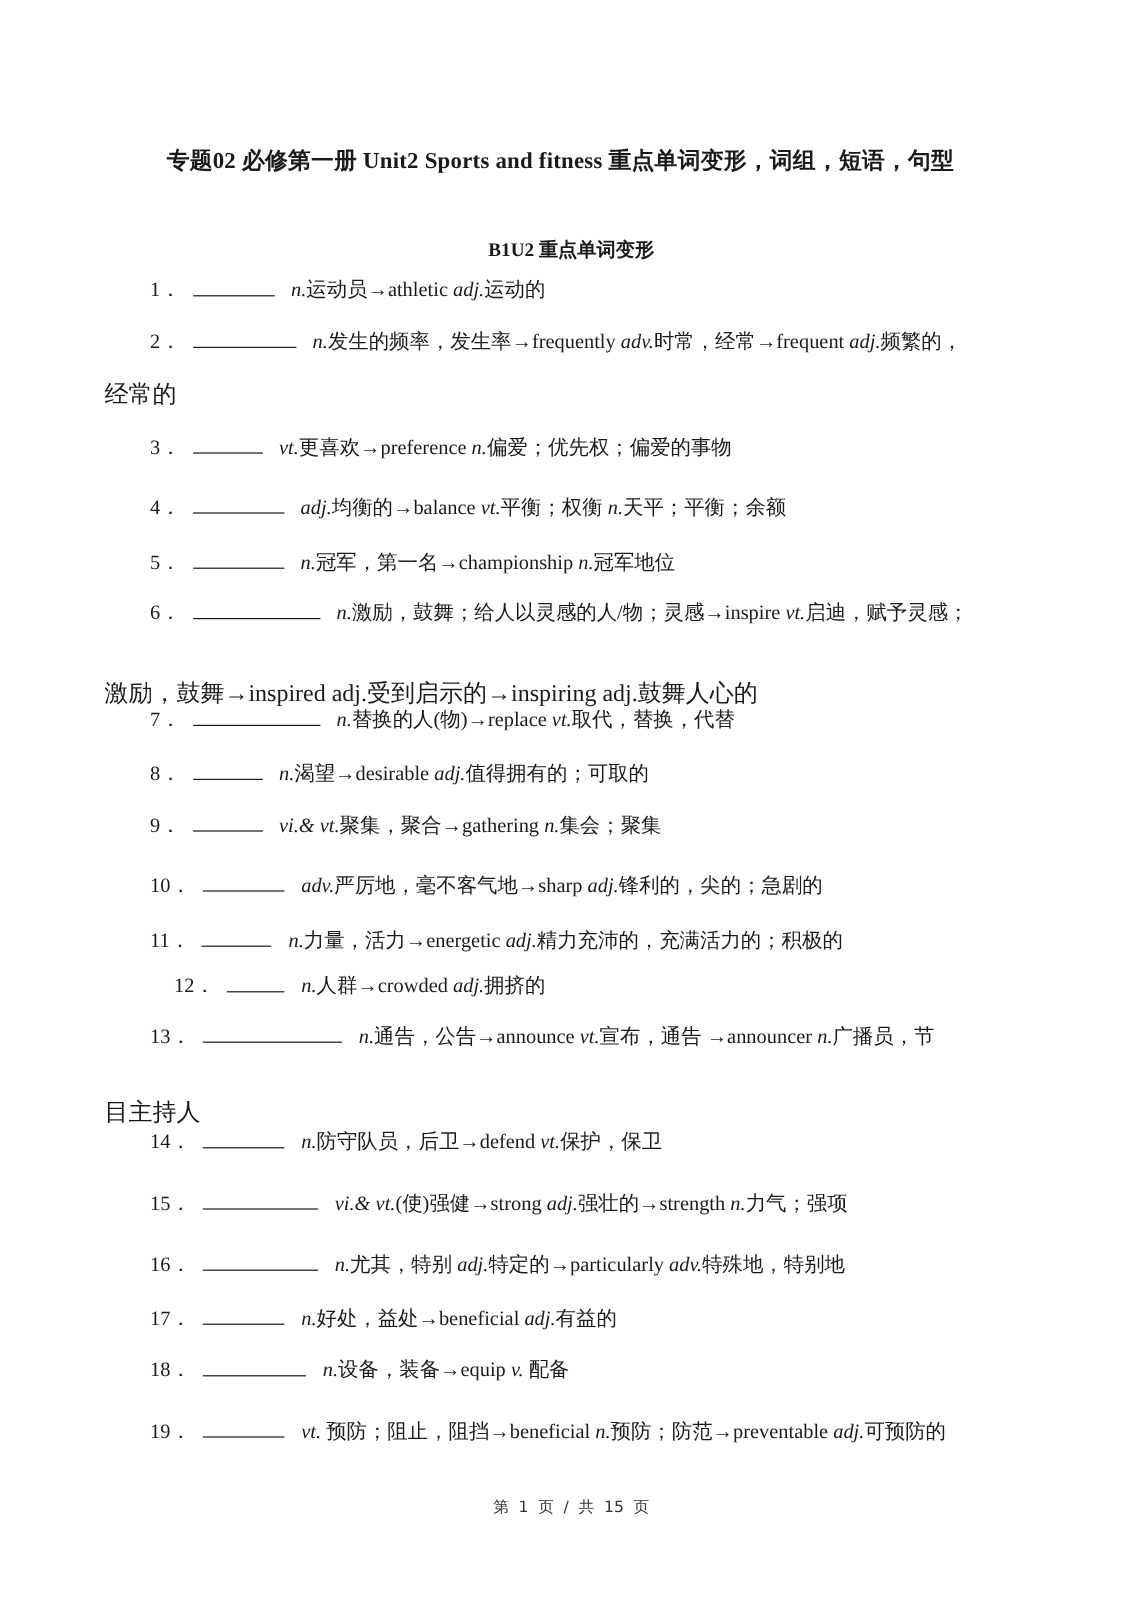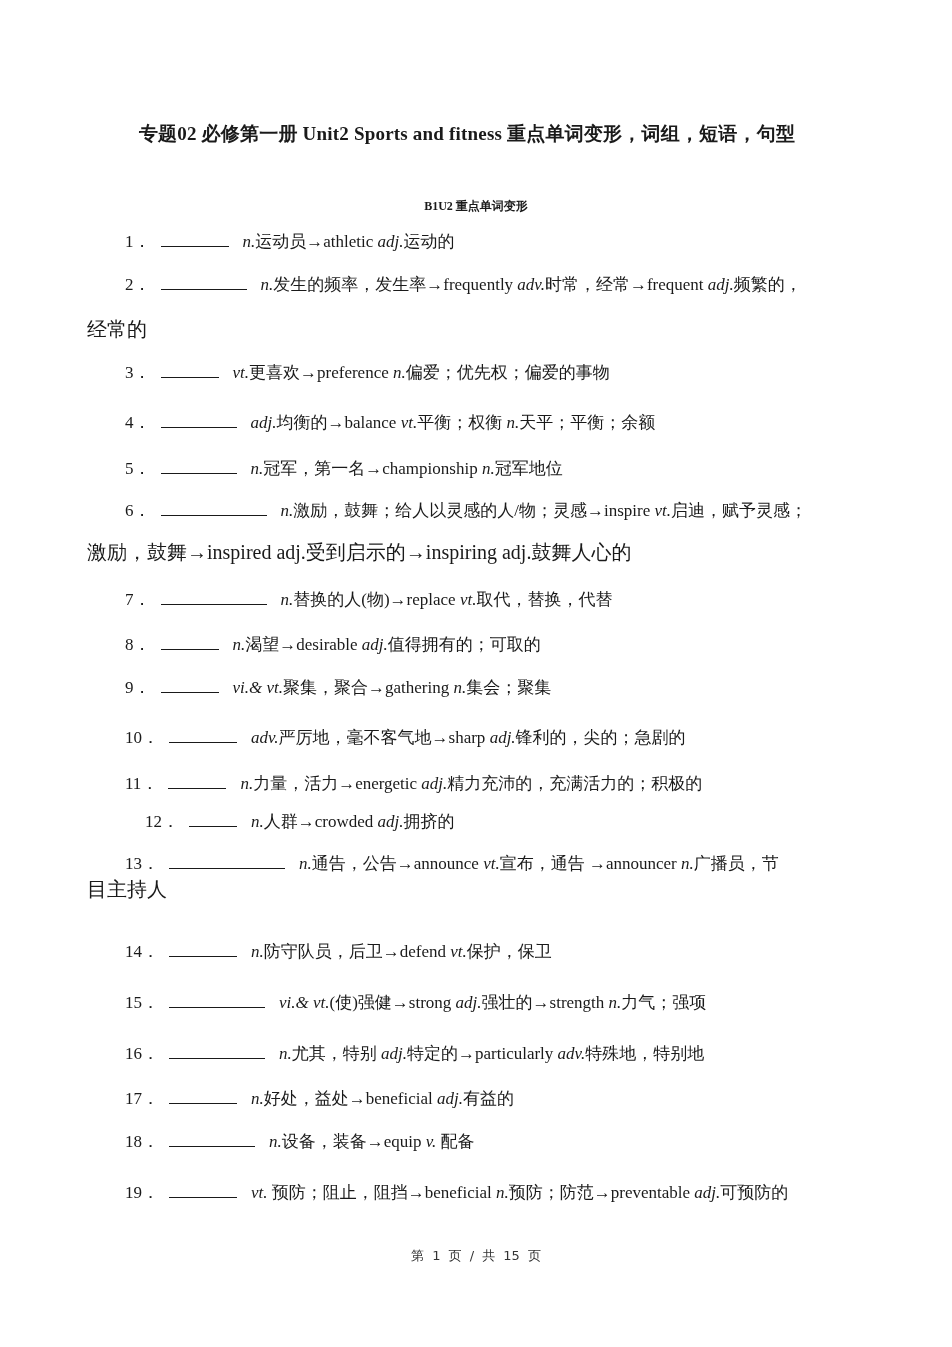--- a/index.html
+++ b/index.html
@@ -1,21 +1,21 @@
 <!DOCTYPE html>
 <html><head>
 <meta charset="utf-8">
 <style>
   html, body { margin:0; padding:0; background:#ffffff; }
   body { width:952px; height:1347px; position:relative; overflow:hidden;
          font-family:"Liberation Serif","DejaVu Serif",serif; color:#1a1a1a; }
   .title { position:absolute; top:121px; left:0; width:934px; text-align:center;
            font-size:19px; font-weight:bold; letter-spacing:0.2px; }
   .subtitle { position:absolute; top:198px; left:0; width:952px; text-align:center;
-              font-size:12px; font-weight:bold; }
+              font-size:16px; font-weight:bold; }
   .item { position:absolute; left:125px; font-size:17px; white-space:nowrap; line-height:22px; }
   .cont { position:absolute; left:87px; font-size:20px; white-space:nowrap; line-height:22px; }
   .num { display:inline-block; margin-right:10px; }
   .blank { display:inline-block; border-bottom:1.6px solid #1a1a1a; height:16px; vertical-align:baseline; margin-right:14px; }
   .pos { font-style:italic; }
   .footer { position:absolute; top:1247px; left:0; width:952px; text-align:center;
             font-family:"DejaVu Sans","Liberation Sans",sans-serif; font-size:13px; color:#333; word-spacing:4px; }
 </style>
 </head>
 <body>
@@ -24,29 +24,29 @@
 <div class="subtitle">B1U2 重点单词变形</div>
 
 <div id="items">
     <div class="item" style="top: 230px;"><span class="num">1．</span><span class="blank" style="width: 68px;"></span><span class="pos">n.</span><span>运动员→athletic </span><span class="pos">adj.</span><span>运动的</span></div>
     <div class="item" style="top: 273px;"><span class="num">2．</span><span class="blank" style="width: 86px;"></span><span class="pos">n.</span><span>发生的频率，发生率→frequently </span><span class="pos">adv.</span><span>时常，经常→frequent </span><span class="pos">adj.</span><span>频繁的，</span></div>
     <div class="cont" style="top: 318px;">经常的</div>
     <div class="item" style="top: 361px;"><span class="num">3．</span><span class="blank" style="width: 58px;"></span><span class="pos">vt.</span><span>更喜欢→preference </span><span class="pos">n.</span><span>偏爱；优先权；偏爱的事物</span></div>
     <div class="item" style="top: 411px;"><span class="num">4．</span><span class="blank" style="width: 76px;"></span><span class="pos">adj.</span><span>均衡的→balance </span><span class="pos">vt.</span><span>平衡；权衡  </span><span class="pos">n.</span><span>天平；平衡；余额</span></div>
     <div class="item" style="top: 457px;"><span class="num">5．</span><span class="blank" style="width: 76px;"></span><span class="pos">n.</span><span>冠军，第一名→championship </span><span class="pos">n.</span><span>冠军地位</span></div>
     <div class="item" style="top: 499px;"><span class="num">6．</span><span class="blank" style="width: 106px;"></span><span class="pos">n.</span><span>激励，鼓舞；给人以灵感的人/物；灵感→inspire </span><span class="pos">vt.</span><span>启迪，赋予灵感；</span></div>
-    <div class="cont" style="top: 541px;">激励，鼓舞→inspired adj.受到启示的→inspiring adj.鼓舞人心的</div>
+    <div class="cont" style="top: 567px;">激励，鼓舞→inspired adj.受到启示的→inspiring adj.鼓舞人心的</div>
     <div class="item" style="top: 588px;"><span class="num">7．</span><span class="blank" style="width: 106px;"></span><span class="pos">n.</span><span>替换的人(物)→replace </span><span class="pos">vt.</span><span>取代，替换，代替</span></div>
     <div class="item" style="top: 633px;"><span class="num">8．</span><span class="blank" style="width: 58px;"></span><span class="pos">n.</span><span>渴望→desirable </span><span class="pos">adj.</span><span>值得拥有的；可取的</span></div>
     <div class="item" style="top: 676px;"><span class="num">9．</span><span class="blank" style="width: 58px;"></span><span class="pos">vi.&amp; vt.</span><span>聚集，聚合→gathering </span><span class="pos">n.</span><span>集会；聚集</span></div>
     <div class="item" style="top: 726px;"><span class="num">10．</span><span class="blank" style="width: 68px;"></span><span class="pos">adv.</span><span>严厉地，毫不客气地→sharp </span><span class="pos">adj.</span><span>锋利的，尖的；急剧的</span></div>
     <div class="item" style="top: 772px;"><span class="num">11．</span><span class="blank" style="width: 58px;"></span><span class="pos">n.</span><span>力量，活力→energetic </span><span class="pos">adj.</span><span>精力充沛的，充满活力的；积极的</span></div>
     <div class="item" style="top: 810px; margin-left: 20px;"><span class="num">12．</span><span class="blank" style="width: 48px;"></span><span class="pos">n.</span><span>人群→crowded </span><span class="pos">adj.</span><span>拥挤的</span></div>
     <div class="item" style="top: 852px;"><span class="num">13．</span><span class="blank" style="width: 116px;"></span><span class="pos">n.</span><span>通告，公告→announce </span><span class="pos">vt.</span><span>宣布，通告 →announcer </span><span class="pos">n.</span><span>广播员，节</span></div>
-    <div class="cont" style="top: 878px;">目主持人</div>
+    <div class="cont" style="top: 916px;">目主持人</div>
     <div class="item" style="top: 940px;"><span class="num">14．</span><span class="blank" style="width: 68px;"></span><span class="pos">n.</span><span>防守队员，后卫→defend </span><span class="pos">vt.</span><span>保护，保卫</span></div>
     <div class="item" style="top: 991px;"><span class="num">15．</span><span class="blank" style="width: 96px;"></span><span class="pos">vi.&amp; vt.</span><span>(使)强健→strong </span><span class="pos">adj.</span><span>强壮的→strength </span><span class="pos">n.</span><span>力气；强项</span></div>
     <div class="item" style="top: 1042px;"><span class="num">16．</span><span class="blank" style="width: 96px;"></span><span class="pos">n.</span><span>尤其，特别  </span><span class="pos">adj.</span><span>特定的→particularly </span><span class="pos">adv.</span><span>特殊地，特别地</span></div>
     <div class="item" style="top: 1087px;"><span class="num">17．</span><span class="blank" style="width: 68px;"></span><span class="pos">n.</span><span>好处，益处→beneficial </span><span class="pos">adj.</span><span>有益的</span></div>
     <div class="item" style="top: 1130px;"><span class="num">18．</span><span class="blank" style="width: 86px;"></span><span class="pos">n.</span><span>设备，装备→equip </span><span class="pos">v.</span><span> 配备</span></div>
     <div class="item" style="top: 1181px;"><span class="num">19．</span><span class="blank" style="width: 68px;"></span><span class="pos">vt.</span><span> 预防；阻止，阻挡→beneficial </span><span class="pos">n.</span><span>预防；防范→preventable </span><span class="pos">adj.</span><span>可预防的</span></div>
   </div>
 
 <div class="footer">第 1 页 / 共 15 页</div>
 

